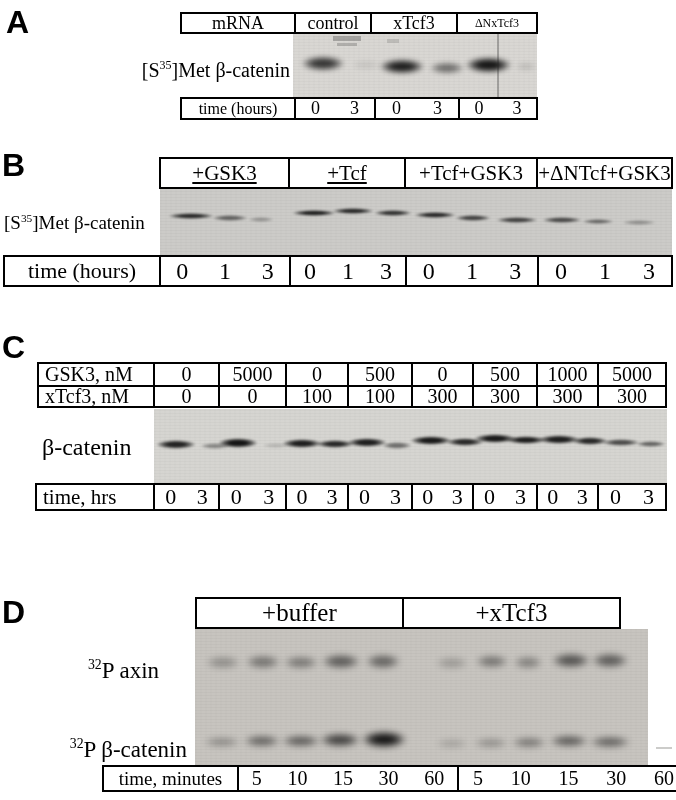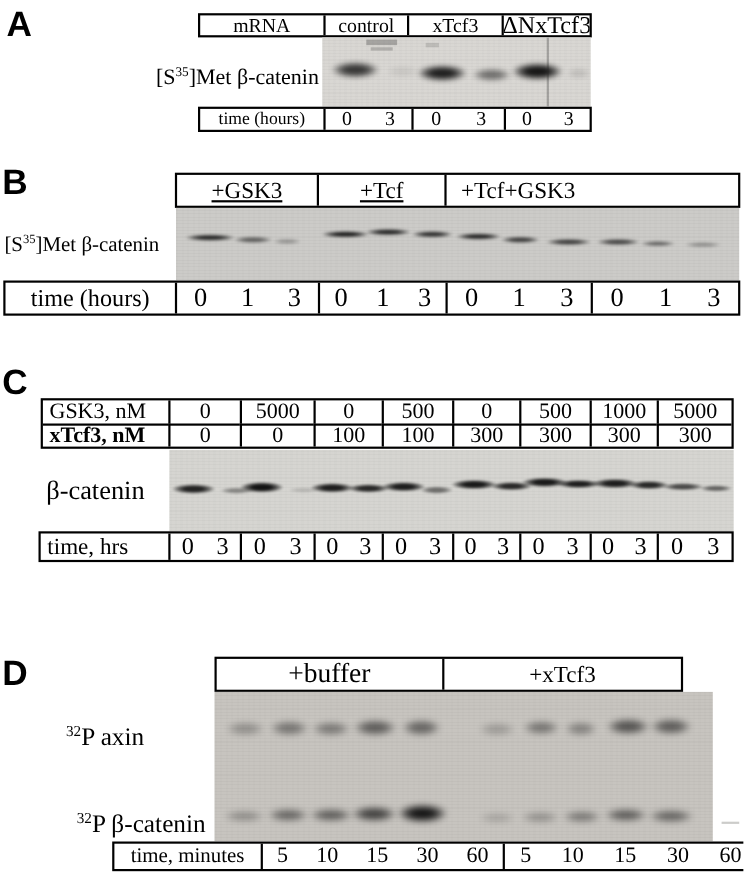--- a/index.html
+++ b/index.html
@@ -35,21 +35,21 @@
 <body>
 
 <div id="figure">
 
   <div class="panel-letter" style="left:6px;top:6px;">A</div>
 
   <div class="tbl" style="left:180px;top:12px;width:358px;height:22px;">
     <div class="cell" style="width:112px;font-size:18px;">mRNA</div>
     <div class="cell bl" style="width:76px;font-size:18px;">control</div>
     <div class="cell bl" style="width:86px;font-size:18px;">xTcf3</div>
-    <div class="cell bl" style="width:80px;font-size:22px;">ΔNxTcf3</div>
+    <div class="cell bl" style="width:80px;font-size:12px;">ΔNxTcf3</div>
   </div>
 
   <div class="plabel" style="left:120px;top:54px;width:170px;text-align:right;font-size:20px;line-height:22px;">
     <span>[S</span><sup>35</sup><span>]Met β-catenin</span>
   </div>
 
   <div class="gel gel-a" style="left: 293px; top: 34px; width: 244px; height: 63px; background-color: rgb(216, 214, 210);">
       <div class="band" style="left: 8px; top: 22px; width: 44px; height: 15px; opacity: 0.78;"></div>
       <div class="band" style="left: 58px; top: 26px; width: 30px; height: 10px; opacity: 0.08;"></div>
       <div class="band" style="left: 86px; top: 25px; width: 46px; height: 15px; opacity: 0.9;"></div>
@@ -77,20 +77,21 @@
       <span>3</span>
     </div>
   </div>
 
   <div class="panel-letter" style="left:2px;top:149px;">B</div>
 
   <div class="tbl" style="left:159px;top:157px;width:514px;height:32px;">
     <div class="cell" style="width:127px;font-size:21px;text-decoration:underline;">+GSK3</div>
     <div class="cell bl" style="width:116px;font-size:21px;text-decoration:underline;">+Tcf</div>
     <div class="cell bl" style="width:132px;font-size:21px;">+Tcf+GSK3</div>
+    <div class="cell bl" style="width:135px;font-size:21px;">+ΔNTcf+GSK3</div>
   </div>
 
   <div class="plabel" style="left:4px;top:207px;width:152px;text-align:left;font-size:19px;line-height:22px;">
     <span>[S</span><sup>35</sup><span>]Met β-catenin</span>
   </div>
 
   <div class="gel gel-b" style="left: 160px; top: 189px; width: 512px; height: 66px; background-color: rgb(203, 202, 199);">
       <div class="band" style="left: 8px; top: 24px; width: 46px; height: 6px; opacity: 0.85;"></div>
       <div class="band" style="left: 52px; top: 26px; width: 36px; height: 6px; opacity: 0.55;"></div>
       <div class="band" style="left: 88px; top: 28px; width: 26px; height: 5px; opacity: 0.28;"></div>
@@ -137,21 +138,21 @@
       <div class="cell bl" style="width:65px;font-size:20px;">0</div>
       <div class="cell bl" style="width:67px;font-size:20px;">5000</div>
       <div class="cell bl" style="width:62px;font-size:20px;">0</div>
       <div class="cell bl" style="width:64px;font-size:20px;">500</div>
       <div class="cell bl" style="width:61px;font-size:20px;">0</div>
       <div class="cell bl" style="width:64px;font-size:20px;">500</div>
       <div class="cell bl" style="width:61px;font-size:20px;">1000</div>
       <div class="cell bl" style="width:68px;font-size:20px;">5000</div>
     </div>
     <div class="crow second" style="height:21px;">
-      <div class="cell left" style="width:114px;font-size:20px;font-weight:bold;">xTcf3, nM</div>
+      <div class="cell left" style="width:114px;font-size:20px;">xTcf3, nM</div>
       <div class="cell bl" style="width:65px;font-size:20px;">0</div>
       <div class="cell bl" style="width:67px;font-size:20px;">0</div>
       <div class="cell bl" style="width:62px;font-size:20px;">100</div>
       <div class="cell bl" style="width:64px;font-size:20px;">100</div>
       <div class="cell bl" style="width:61px;font-size:20px;">300</div>
       <div class="cell bl" style="width:64px;font-size:20px;">300</div>
       <div class="cell bl" style="width:61px;font-size:20px;">300</div>
       <div class="cell bl" style="width:68px;font-size:20px;">300</div>
     </div>
   </div>
@@ -210,24 +211,24 @@
     <div class="cell bl grp" style="width:68px;font-size:22px;">
       <span>0</span>
       <span>3</span>
     </div>
   </div>
 
   <div class="panel-letter" style="left:2px;top:596px;">D</div>
 
   <div class="tbl" style="left:195px;top:597px;width:426px;height:32px;">
     <div class="cell" style="width:218px;font-size:25px;">+buffer</div>
-    <div class="cell bl" style="width:231px;font-size:21px;">+xTcf3</div>
-  </div>
-
-  <div class="plabel" style="left:60px;top:652px;width:127px;text-align:left;font-size:23px;line-height:25px;">
+    <div class="cell bl" style="width:231px;font-size:25px;">+xTcf3</div>
+  </div>
+
+  <div class="plabel" style="left:60px;top:652px;width:127px;text-align:center;font-size:23px;line-height:25px;">
     <sup>32</sup><span>P axin</span>
   </div>
   <div class="plabel" style="left:28px;top:731px;width:159px;text-align:right;font-size:23px;line-height:25px;">
     <sup>32</sup><span>P β-catenin</span>
   </div>
 
   <div class="gel gel-d" style="left: 195px; top: 629px; width: 453px; height: 136px; background-color: rgb(198, 195, 190);">
       <div class="band" style="left: 10px; top: 27px; width: 36px; height: 13px; opacity: 0.28;"></div>
       <div class="band" style="left: 50px; top: 26px; width: 36px; height: 14px; opacity: 0.42;"></div>
       <div class="band" style="left: 88px; top: 27px; width: 36px; height: 13px; opacity: 0.4;"></div>

